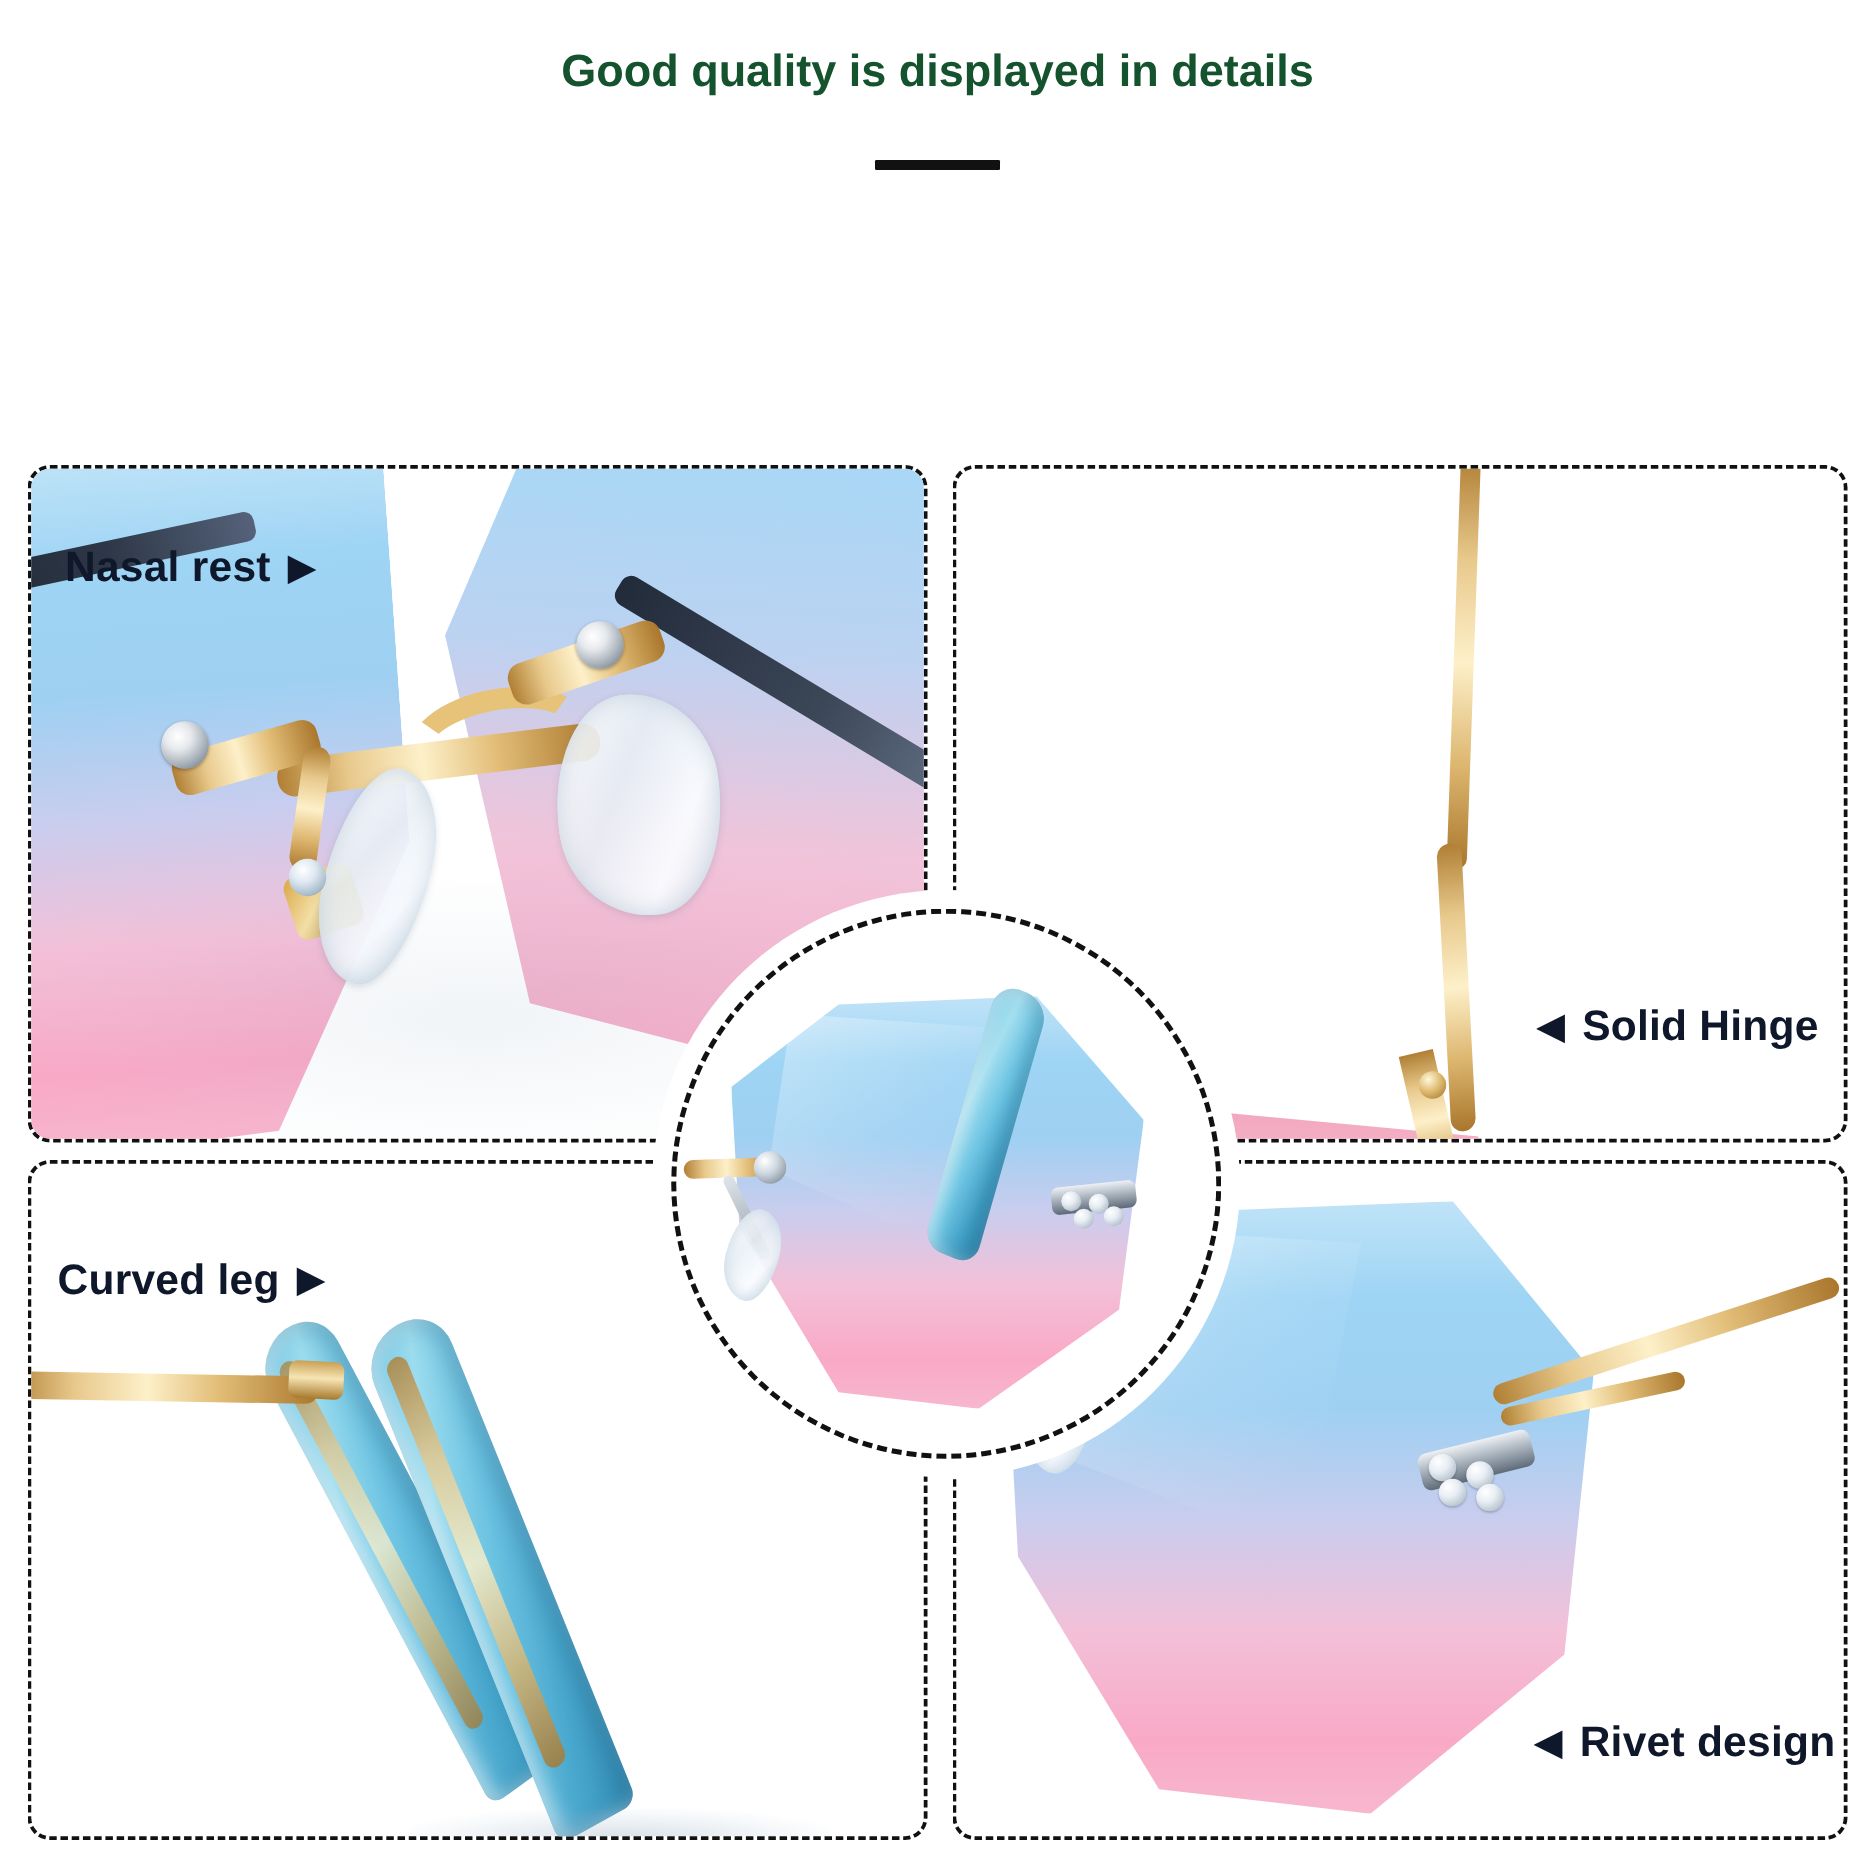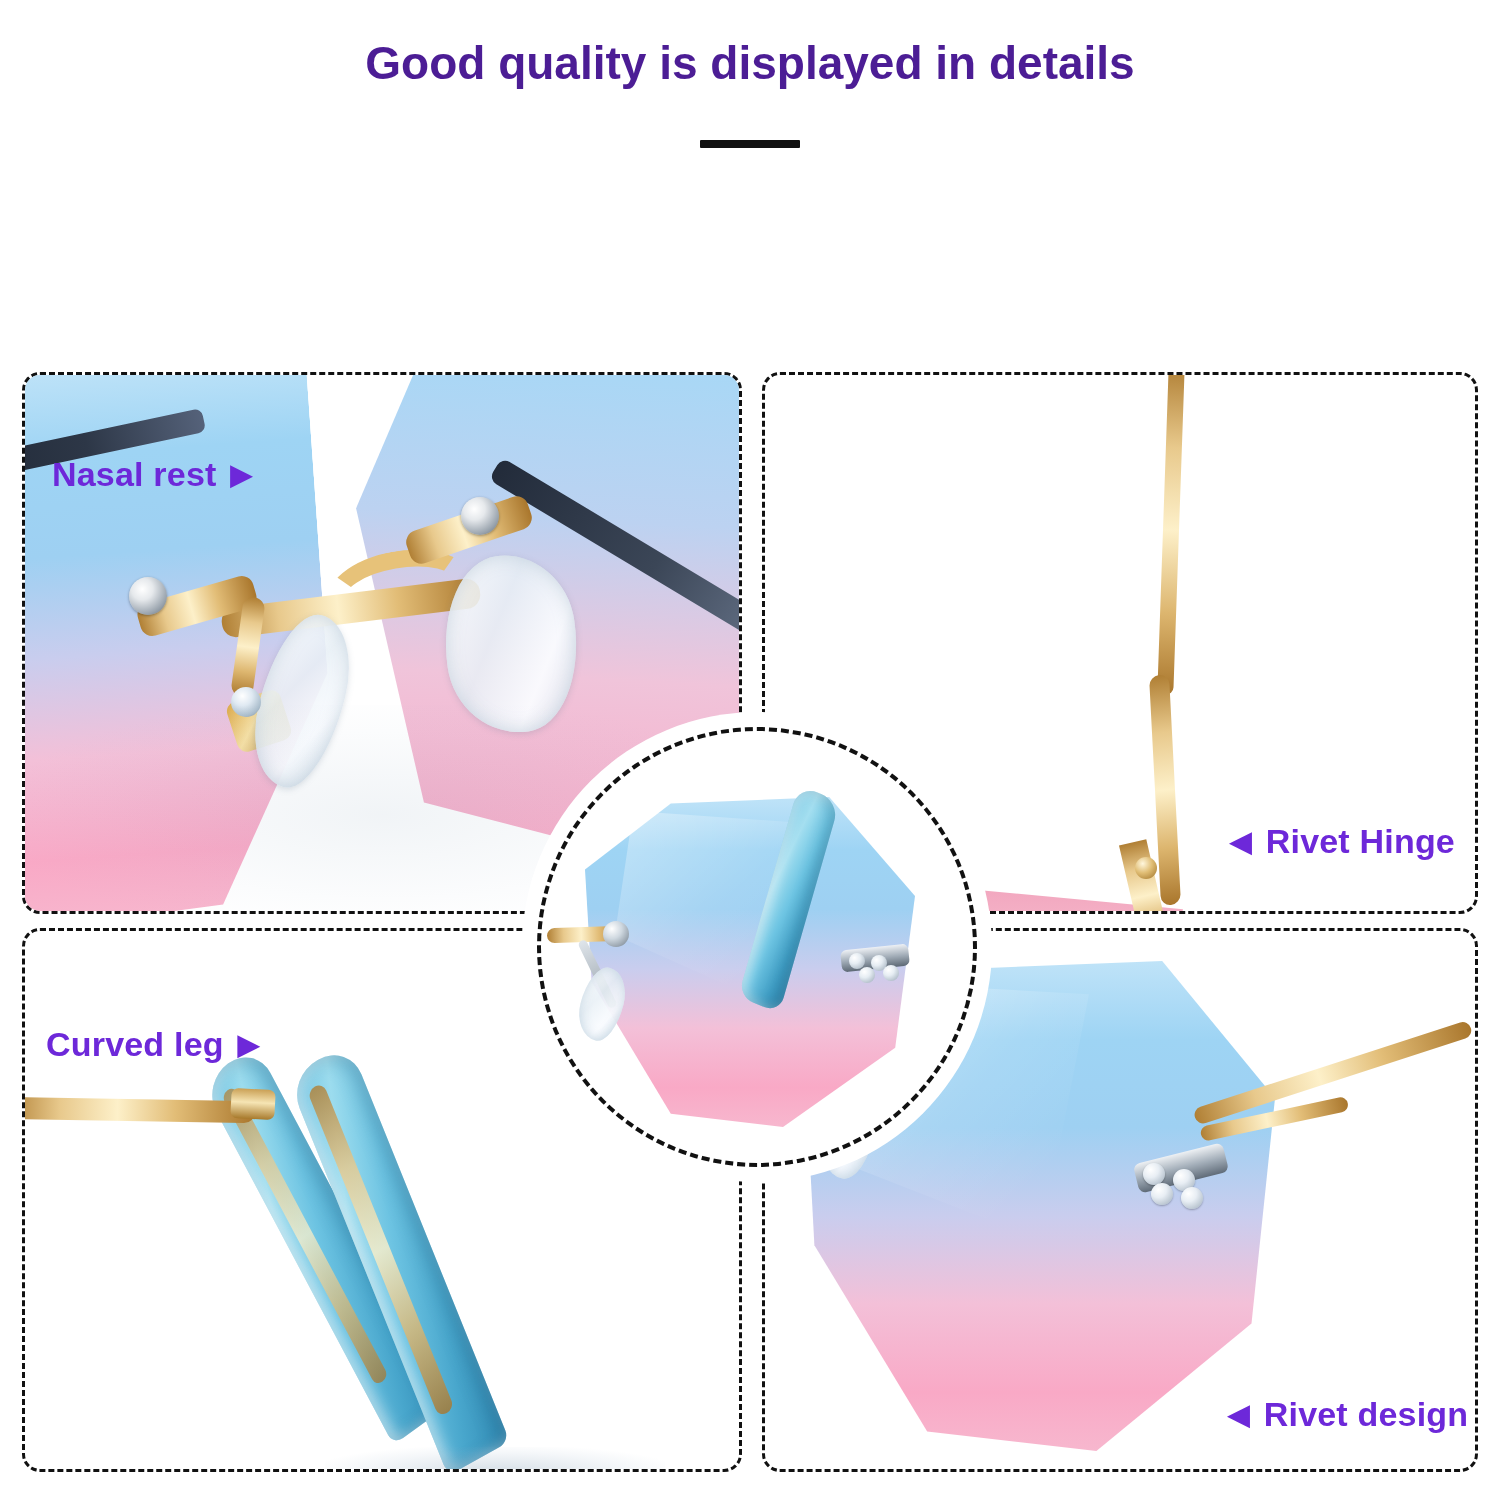--- a/index.html
+++ b/index.html
@@ -29,23 +29,23 @@
     font-size: 84px;
     font-weight: 700;
     letter-spacing: 1px;
     color: #0a0a0a;
     font-family: "Liberation Sans", sans-serif;
     line-height: 1.05;
   }
   .subtitle {
     margin: 0;
     padding-top: 36px;
-    font-size: 46px;
+    font-size: 36px;
     font-weight: 700;
-    color: #4c1d95;
+    color: #14532d;
     letter-spacing: 0px;
   }
   .divider-bar {
     width: 100px;
     height: 8px;
     background: #111111;
     margin: 50px auto 0 auto;
     border-radius: 1px;
   }
 
@@ -67,25 +67,24 @@
   .panel-tl { left: 22px;  top: 372px;  width: 720px; height: 542px; }
   .panel-tr { left: 762px; top: 372px;  width: 716px; height: 542px; }
   .panel-bl { left: 22px;  top: 928px;  width: 720px; height: 544px; }
   .panel-br { left: 762px; top: 928px;  width: 716px; height: 544px; }
 
   
   .panel-label {
     position: absolute;
     font-size: 34px;
     font-weight: 700;
-    color: #6d28d9;
+    color: #0f172a;
     white-space: nowrap;
     z-index: 40;
     letter-spacing: 0.2px;
-    margin-top: 20px;
   }
   .label-tl { left: 52px;  top: 435px; }
   .label-bl { left: 46px;  top: 1005px; }
   .label-tr { left: 1230px; top: 802px; }
   .label-br { left: 1228px; top: 1375px; }
   .arrow { display: inline-block; font-size: 28px; vertical-align: 2px; }
   .arrow-r { margin-left: 14px; }
   .arrow-l { margin-right: 14px; }
 
   
@@ -601,17 +600,17 @@
     <div class="c-hinge"></div>
     <div class="c-rivet" style="left:308px; top:222px;"></div>
     <div class="c-rivet" style="left:330px; top:224px;"></div>
     <div class="c-rivet" style="left:318px; top:236px;"></div>
     <div class="c-rivet" style="left:342px; top:234px;"></div>
   </div>
 </div>
 
 <div class="panel-label label-tl"><span>Nasal rest</span><span class="arrow arrow-r">▶</span></div>
 
-<div class="panel-label label-tr"><span class="arrow arrow-l">◀</span><span>Rivet Hinge</span></div>
+<div class="panel-label label-tr"><span class="arrow arrow-l">◀</span><span>Solid Hinge</span></div>
 
 <div class="panel-label label-bl"><span>Curved leg</span><span class="arrow arrow-r">▶</span></div>
 
 <div class="panel-label label-br"><span class="arrow arrow-l">◀</span><span>Rivet design</span></div>
 
 </body></html>

